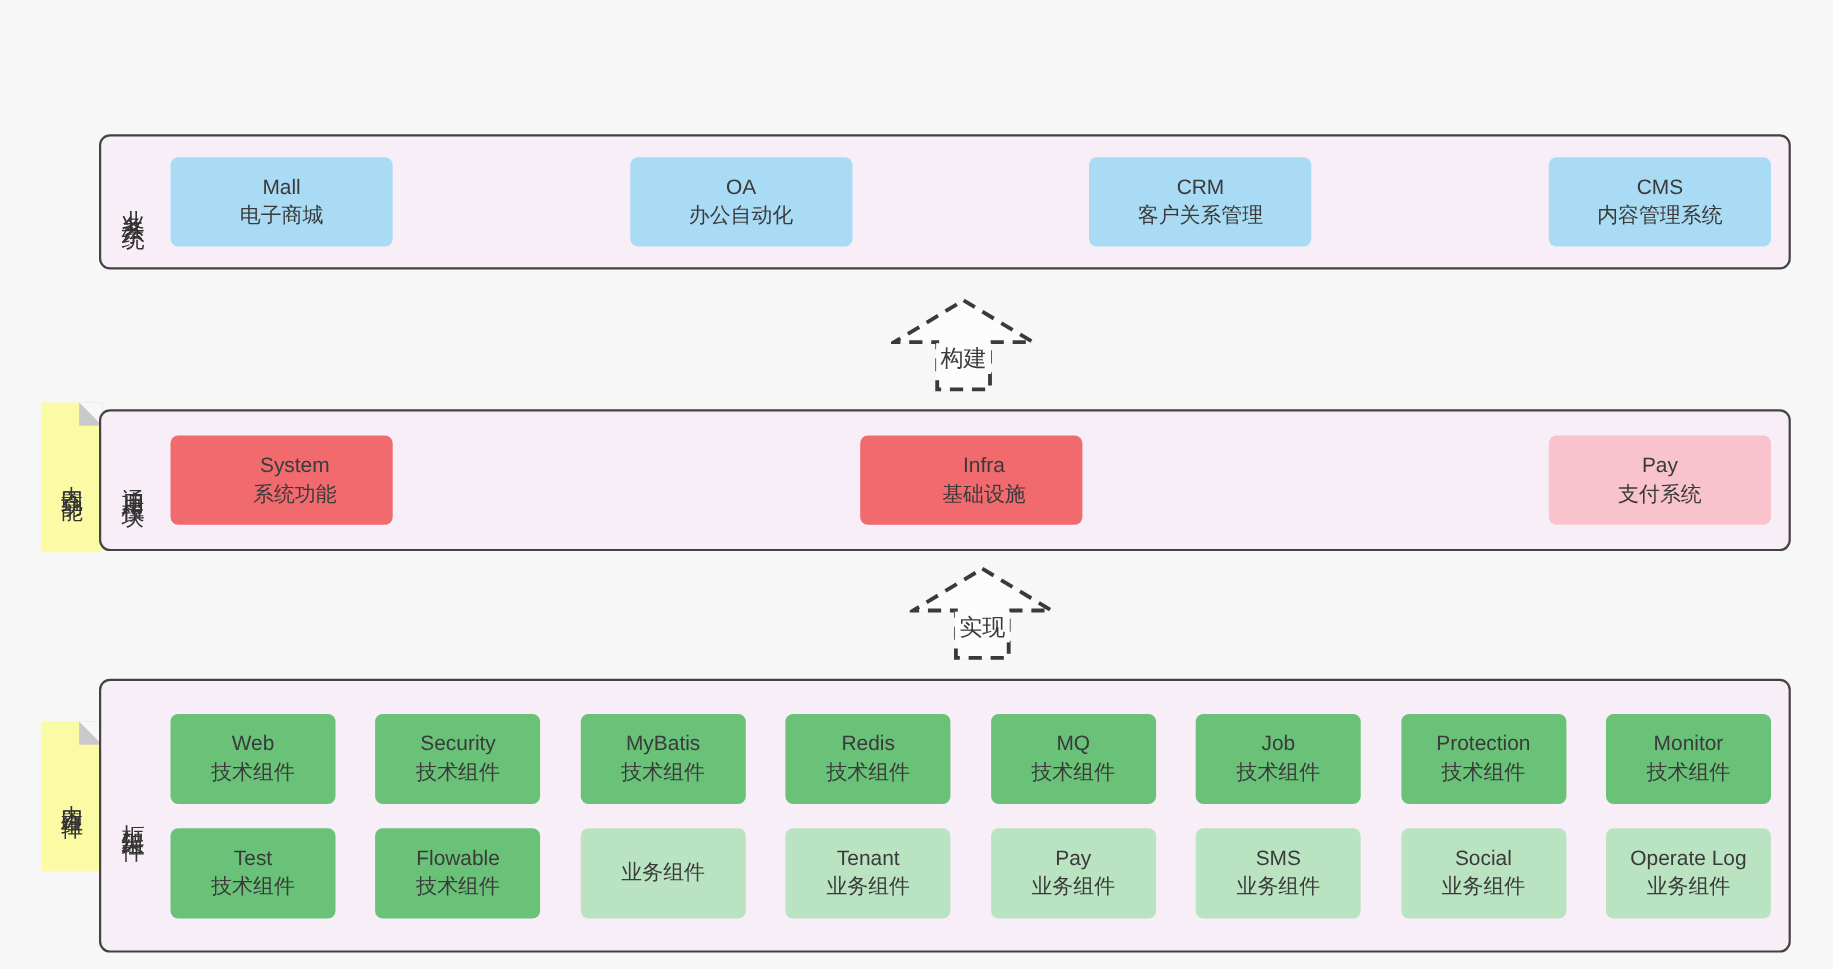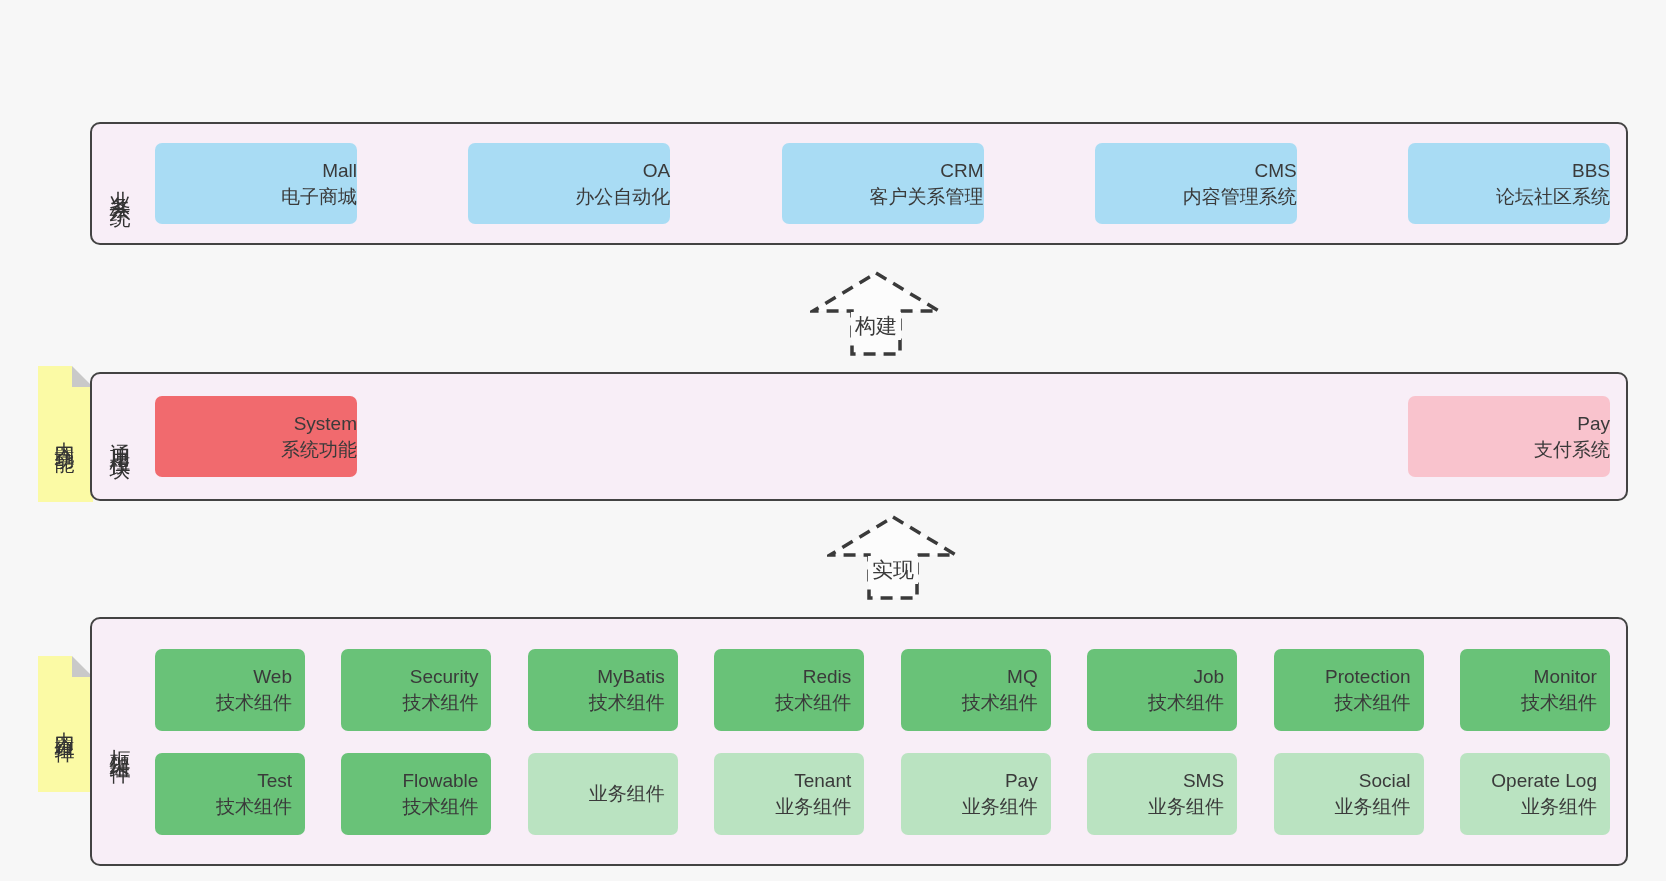--- a/index.html
+++ b/index.html
@@ -33,21 +33,21 @@
   .band-content{
     flex:1;display:flex;align-items:center;justify-content:space-between;
     padding:0 16px 0 7px;
   }
   .band-content.two-rows{
     flex-direction:column;justify-content:center;
     align-items:stretch;gap:22px;
   }
   .row{display:flex;justify-content:space-between;align-items:center;}
   .box{
-    display:flex;flex-direction:column;align-items:flex-end;justify-content:center;
+    display:flex;flex-direction:column;align-items:center;justify-content:center;
     text-align:center;border-radius:7px;
     font-size:19px;line-height:26px;color:var(--text);
   }
   .box.wide{width:202px;height:81px;}
   .box.small{width:150px;height:82px;padding:0 13px;}
   .box.blue{background:var(--blue);}
   .box.red{background:var(--red);padding-left:24px;}
   .box.pink{background:var(--pink);}
   .box.green{background:var(--green);}
   .box.lightgreen{background:var(--light-green);}
@@ -91,24 +91,20 @@
       <span>办公自动化</span>
     </div>
     <div class="box wide blue">
       <span>CRM</span>
       <span>客户关系管理</span>
     </div>
     <div class="box wide blue">
       <span>CMS</span>
       <span>内容管理系统</span>
     </div>
-    <div class="box wide blue">
-      <span>BBS</span>
-      <span>论坛社区系统</span>
-    </div>
   </div>
 </div>
 
 <div class="arrow" id="arrow-build">
   <svg viewBox="0 0 132 88">
     <polygon points="66,3 129,41 90,41 90,84 42,84 42,41 3,41" fill="#fcfcfc" stroke="#3a3a3a" stroke-width="3.5" stroke-dasharray="12 8"></polygon>
   </svg>
   <span class="arrow-label">构建</span>
 </div>
 
@@ -117,20 +113,24 @@
   <span class="note-fold"></span>
 </div>
 
 <div class="band" id="band-modules">
   <div class="band-label">通用模块</div>
   <div class="band-content">
     <div class="box wide red">
       <span>System</span>
       <span>系统功能</span>
     </div>
+    <div class="box wide red">
+      <span>Infra</span>
+      <span>基础设施</span>
+    </div>
     <div class="box wide pink">
       <span>Pay</span>
       <span>支付系统</span>
     </div>
   </div>
 </div>
 
 <div class="arrow" id="arrow-implement">
   <svg viewBox="0 0 132 88">
     <polygon points="66,3 129,41 90,41 90,84 42,84 42,41 3,41" fill="#fcfcfc" stroke="#3a3a3a" stroke-width="3.5" stroke-dasharray="12 8"></polygon>

